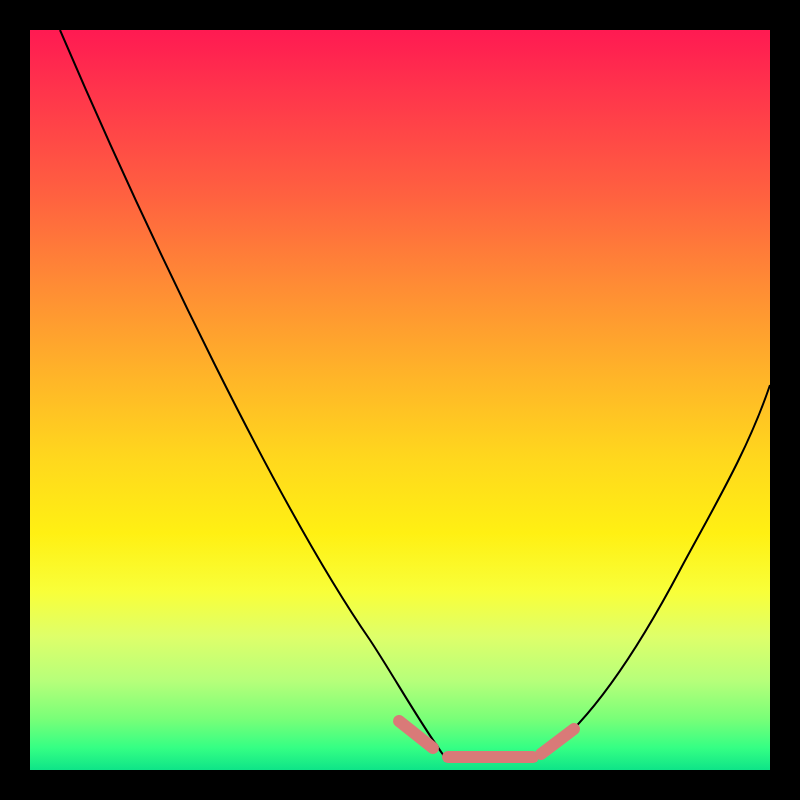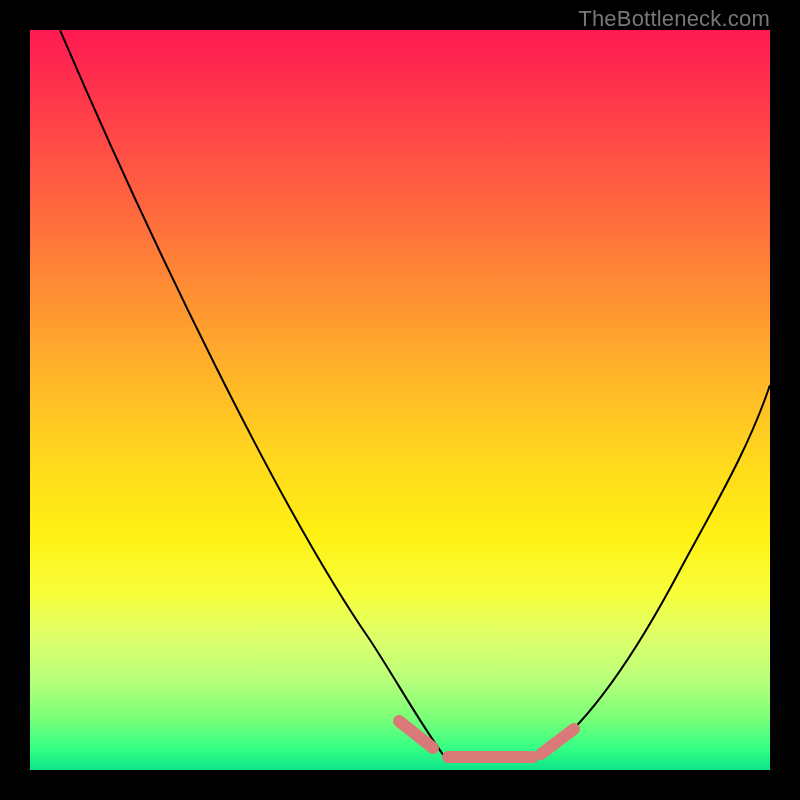--- a/index.html
+++ b/index.html
@@ -65,21 +65,20 @@
     stroke: #d97a78;
     stroke-width: 12;
     stroke-linecap: round;
   }
 </style>
 </head>
 <body>
 
 <div class="frame">
 
-  <div class="watermark">TheBottleneck.com</div>
 
   <div class="plot-area">
     <svg class="curves" viewBox="0 0 740 740" preserveAspectRatio="none">
 
       <path class="curve-black" d="M 30 0
                C 120 210, 250 480, 340 610
                C 365 648, 388 690, 414 726"></path>
 
       <path class="curve-black" d="M 518 722
                C 560 690, 605 625, 650 540

